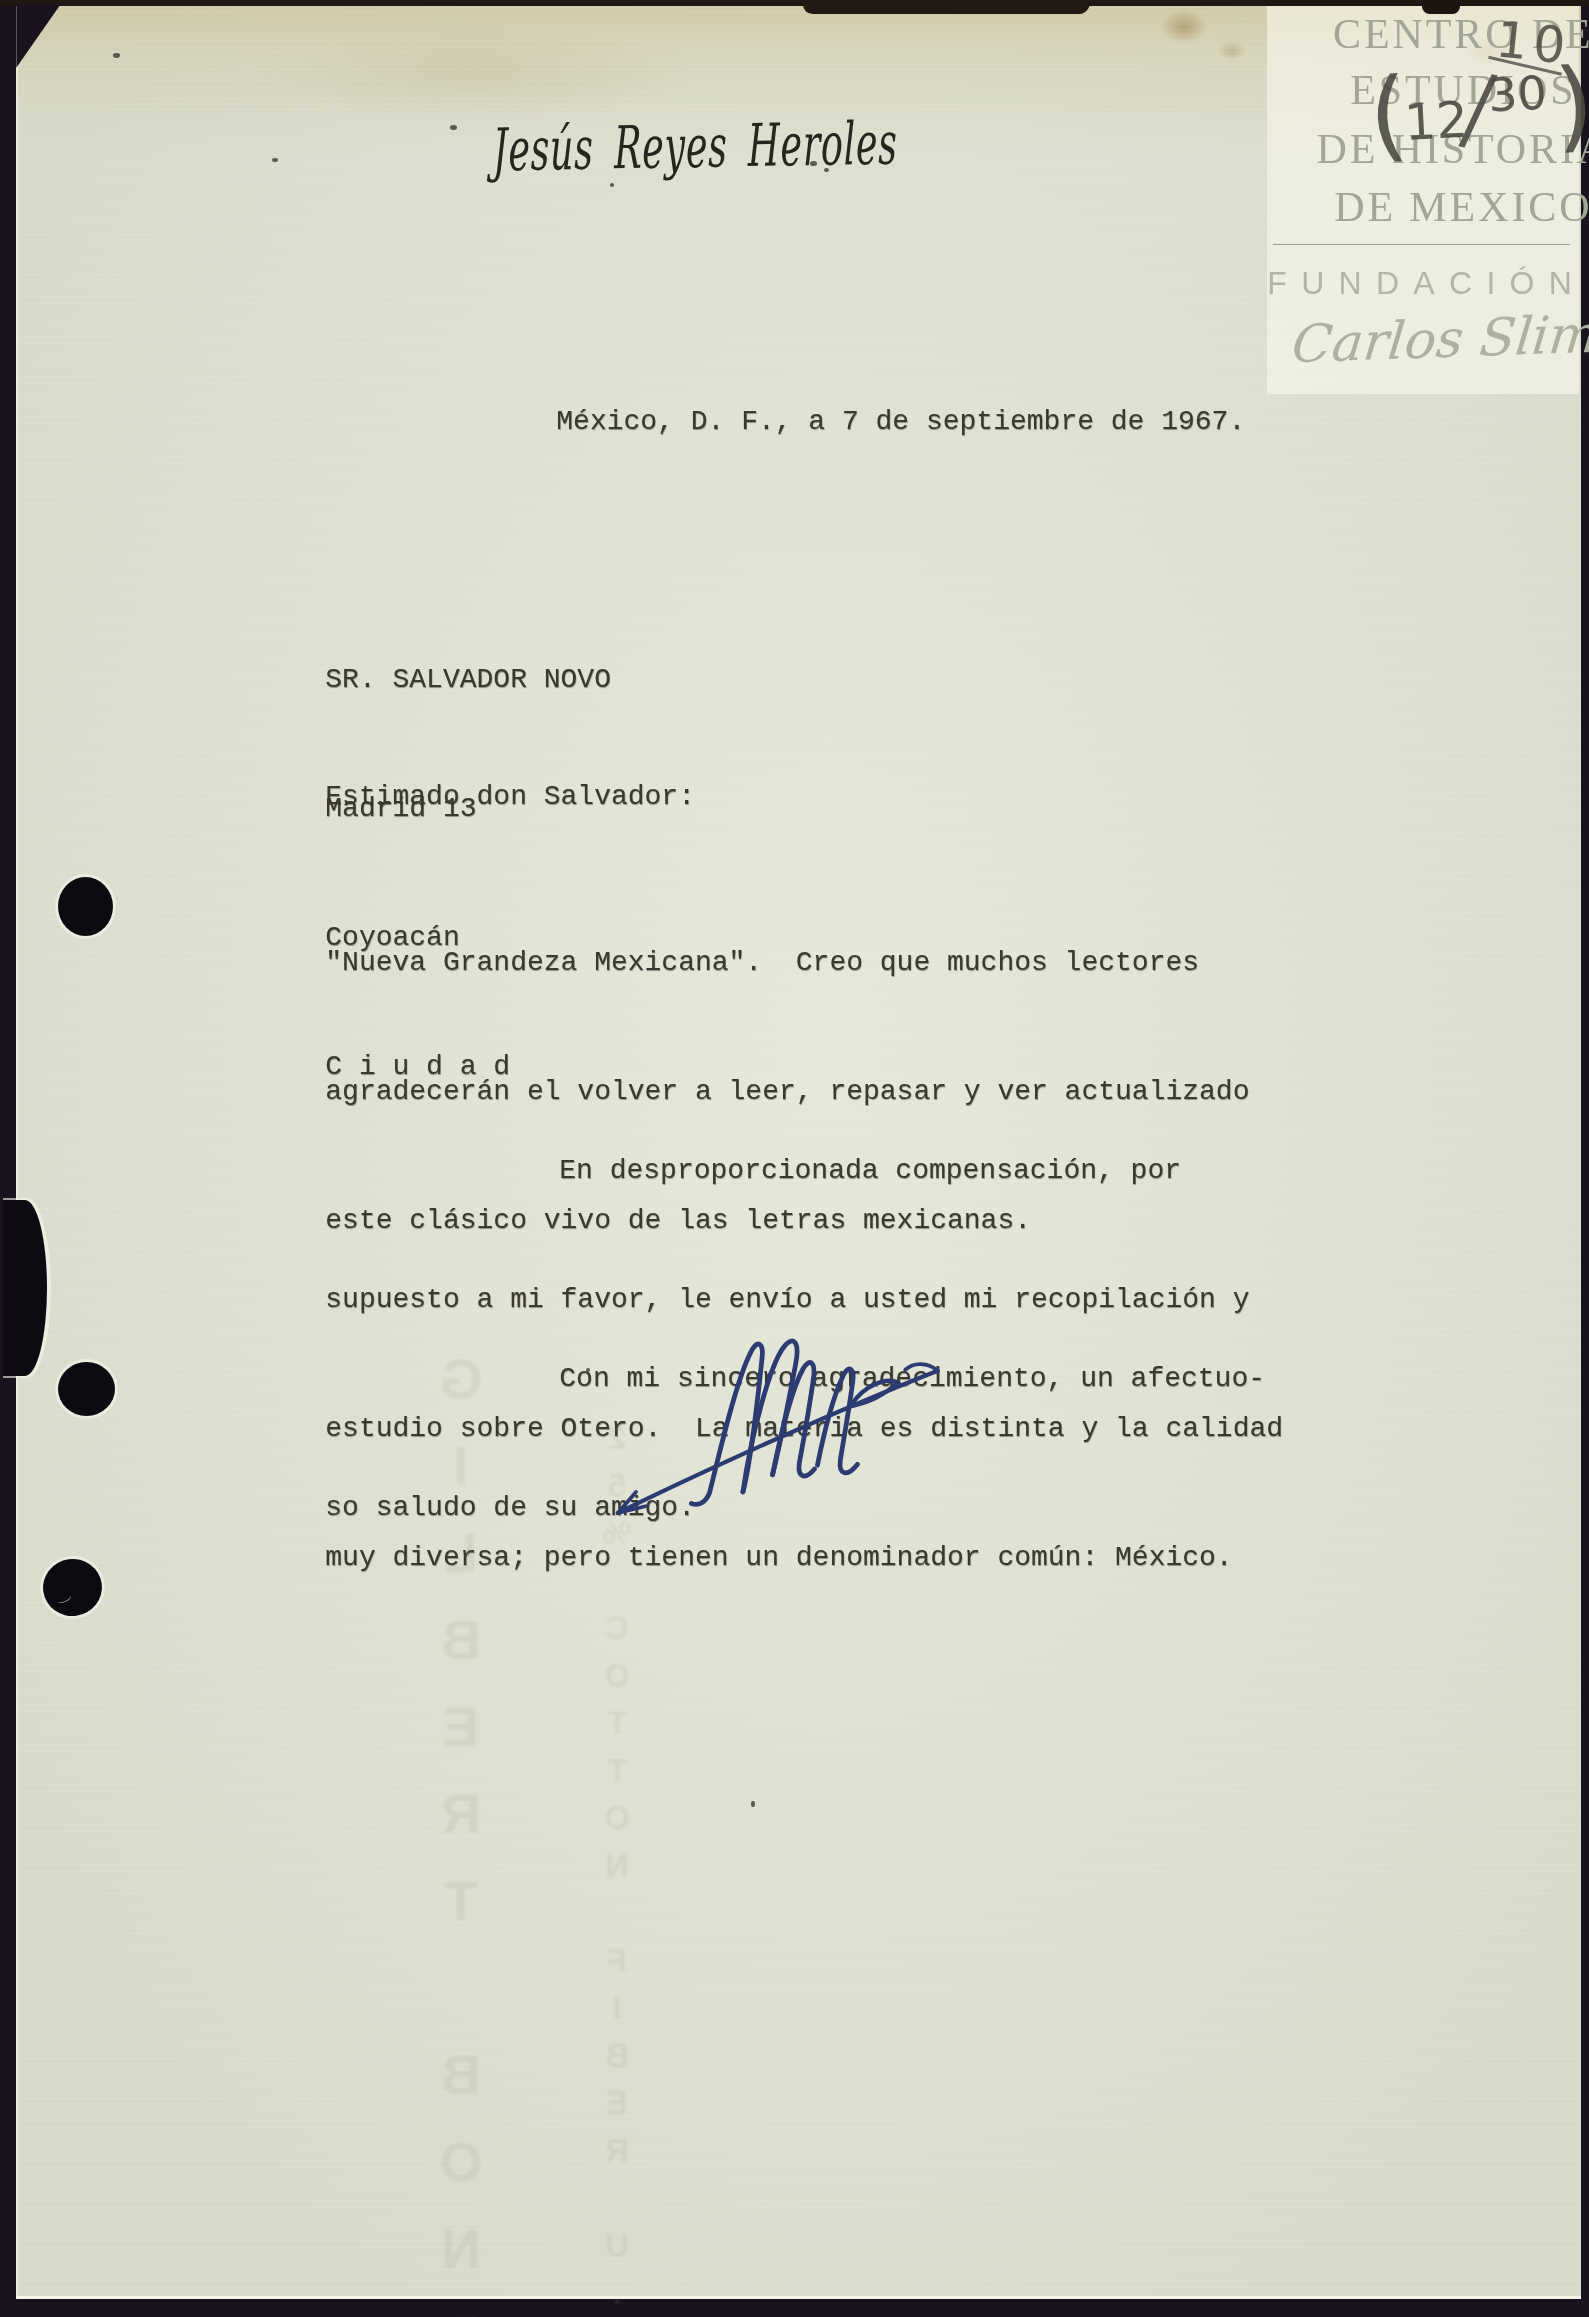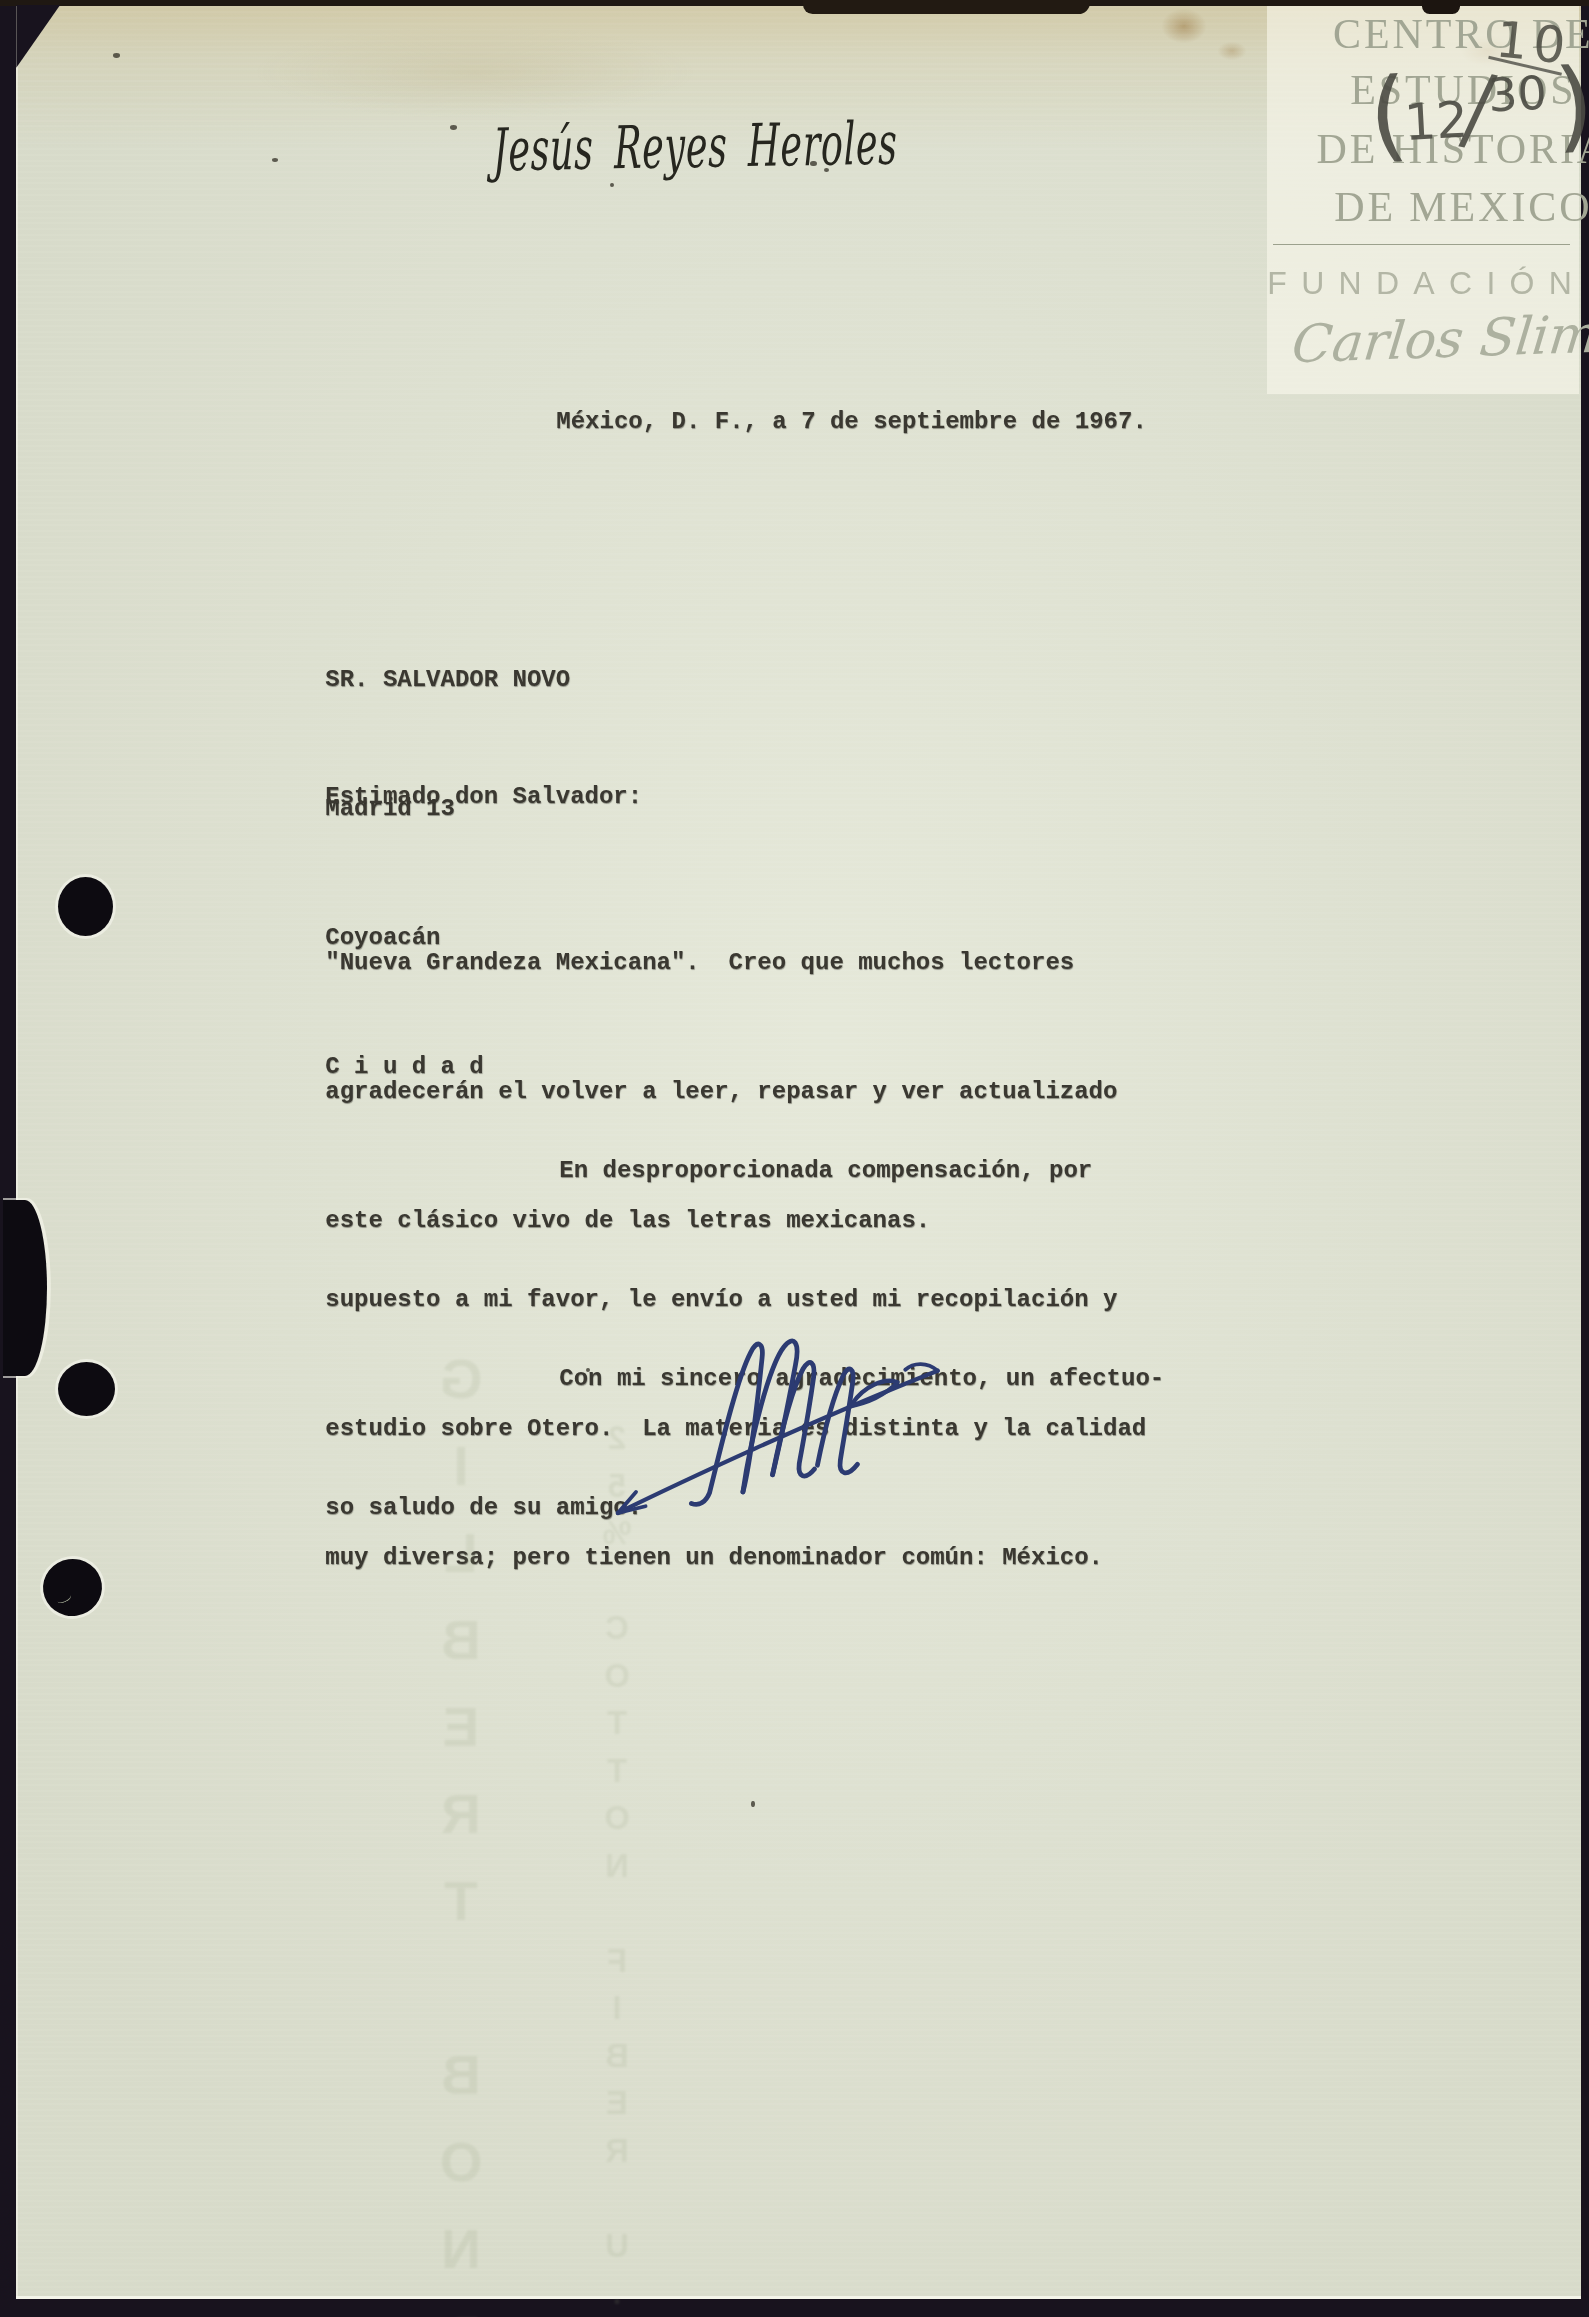--- a/index.html
+++ b/index.html
@@ -20,21 +20,21 @@
       radial-gradient(ellipse 32.5px 25px at 1168px 21px, rgba(128,84,28,.55), transparent 70%),
       radial-gradient(ellipse 21px 13.4px at 1216px 46px, rgba(140,100,45,.35), transparent 70%),
       radial-gradient(ellipse 38px 21px at 1472px 46px, rgba(140,100,45,.30), transparent 72%),
       radial-gradient(ellipse 956px 1434px at 52% 45%, rgba(255,255,255,.05), rgba(88,94,70,.09));
     box-shadow:inset 1.9px 0 0 rgba(250,250,240,.55), inset 0 -2.9px 0 rgba(250,250,240,.8);}
   
   .letterhead{position:absolute;left:679px;top:107px;transform:translateX(-50%) scaleX(.62) rotate(-.6deg);
     transform-origin:center top;font-family:"DejaVu Serif",serif;font-style:italic;font-size:59px;
     color:#26261f;white-space:nowrap;word-spacing:13.4px;letter-spacing:1px;}
   
-  .tw{position:absolute;color:#3a3831;font-size:24px;line-height:43px;font-weight:bold;
+  .tw{position:absolute;color:#3a3831;font-size:28px;line-height:43px;font-weight:normal;
       white-space:pre;text-shadow:0.5px 0.5px 0.8px rgba(45,44,38,.45);}
   .indent{text-indent:234px;}
   
   .stamp{position:absolute;left:1251px;top:0;width:312px;height:389px;
          background:rgba(250,248,236,.6);color:#a2a694;}
   .stamp-line{position:absolute;width:100%;text-align:center;font-family:Liberation Serif, serif;
               font-size:42px;letter-spacing:2.9px;white-space:nowrap;padding-left:40px;}
   .stamp-rule{position:absolute;left:5.7px;right:9.6px;top:239px;height:0;border-top:1.9px solid #9ca18d;}
   .stamp-fund{position:absolute;width:100%;top:260px;text-align:right;font-family:"Liberation Sans",sans-serif;
               font-size:32px;letter-spacing:14.3px;color:#b3b6a5;white-space:nowrap;}

